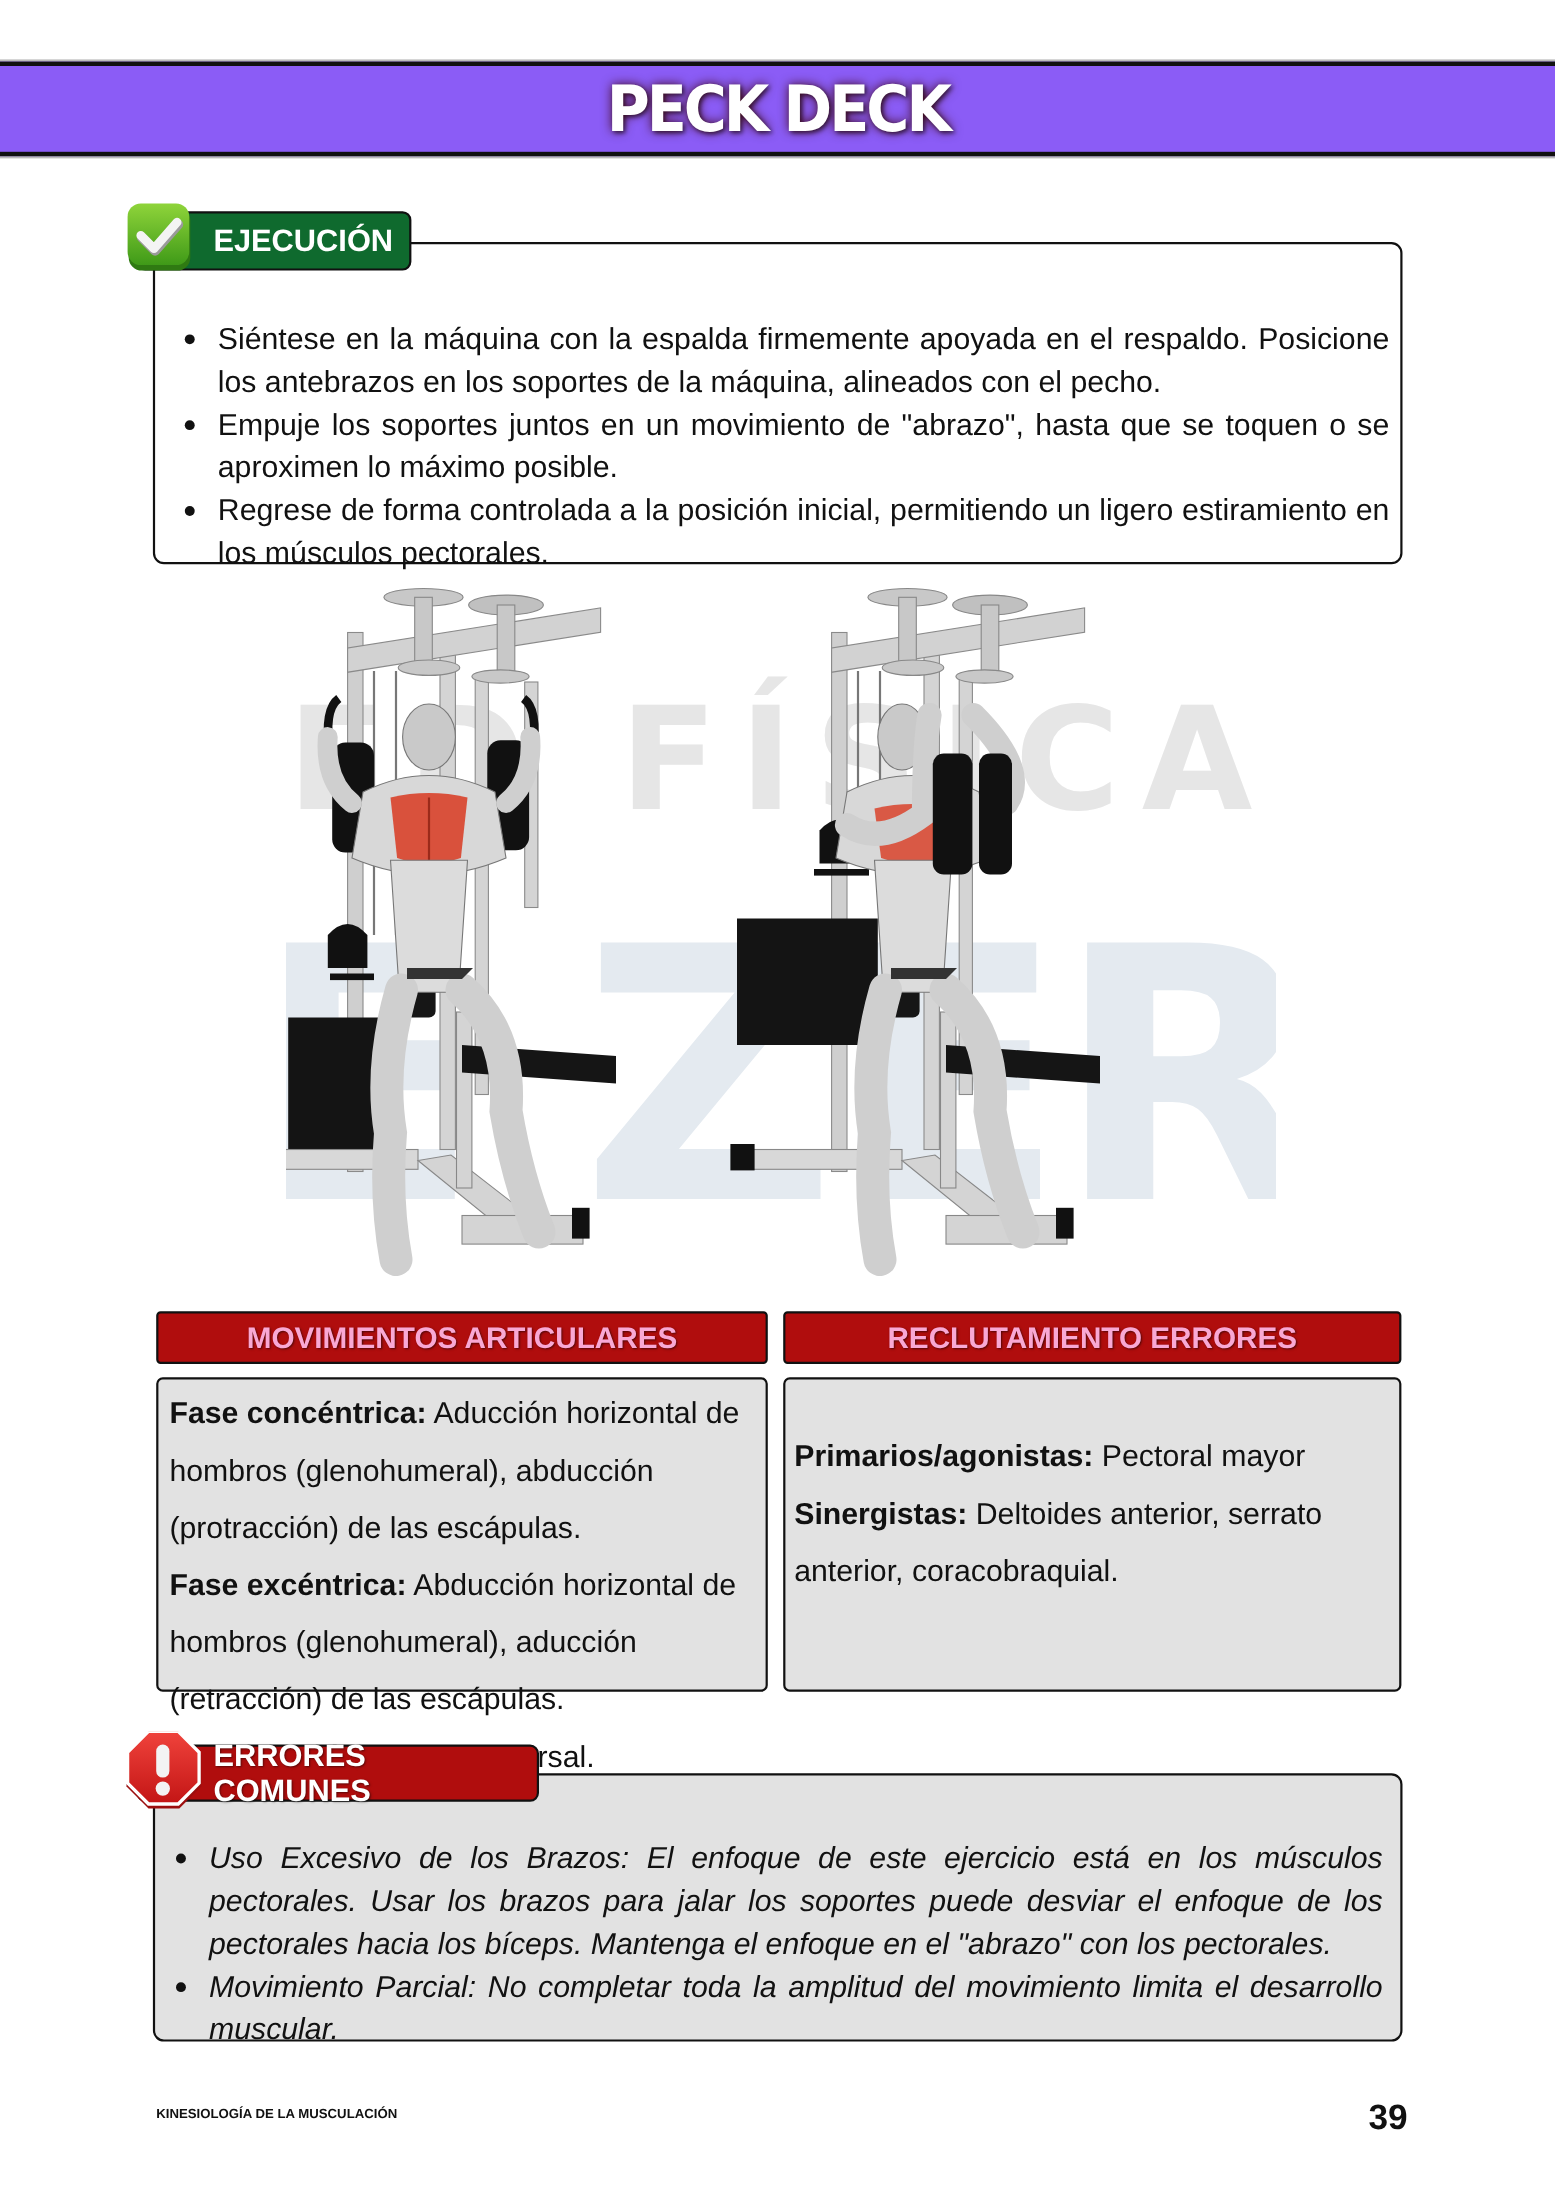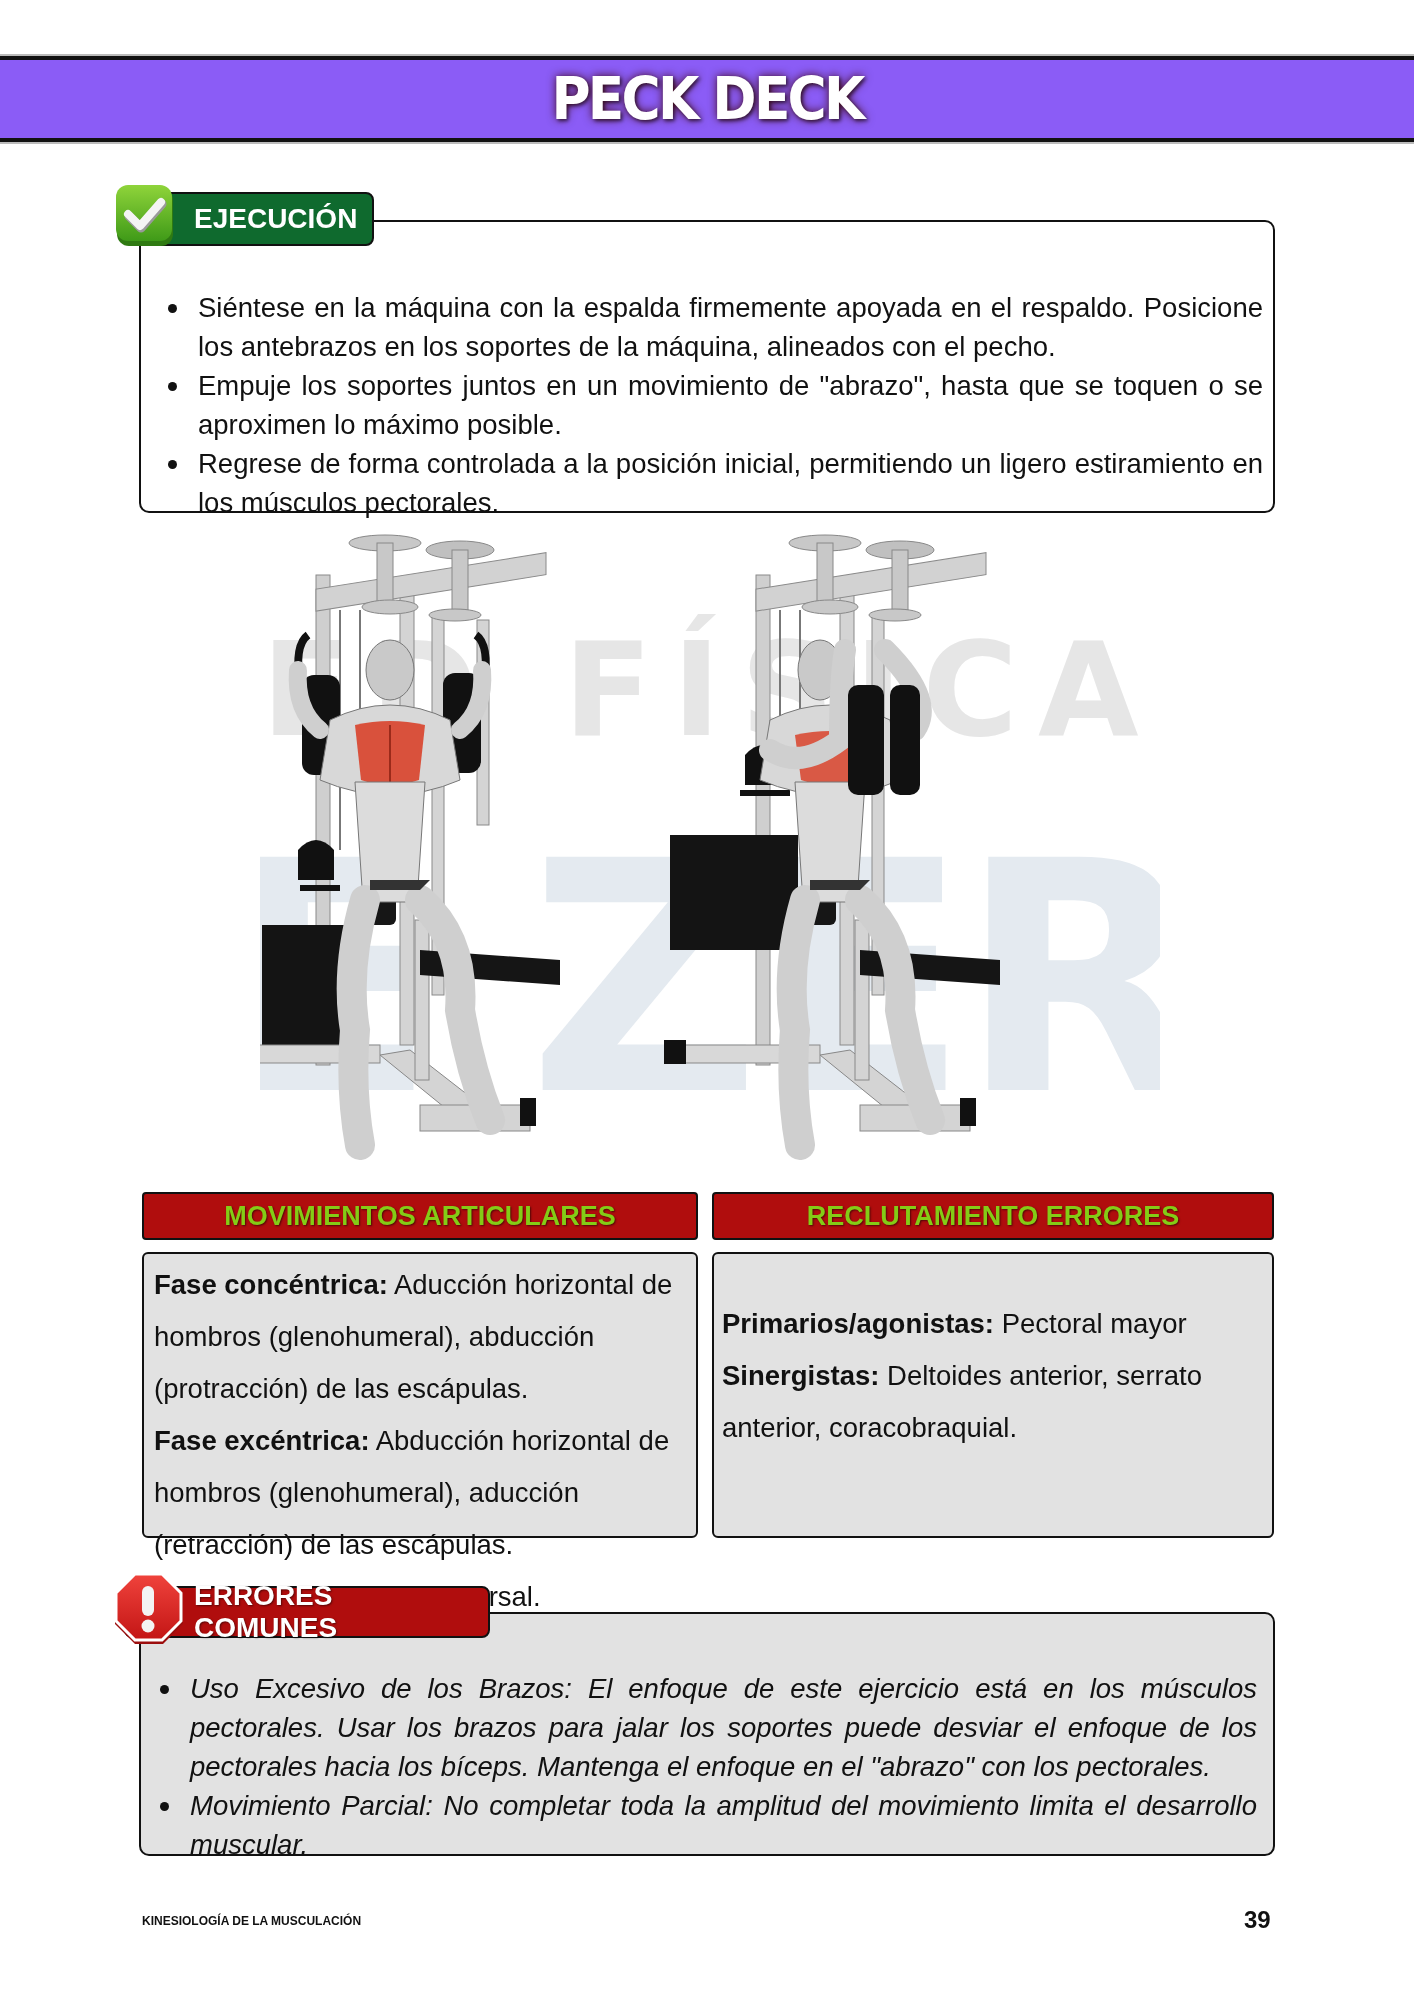--- a/index.html
+++ b/index.html
@@ -44,33 +44,33 @@
   }
   .bullets li::before {
     content: ""; position: absolute; left: 27px; top: 16px; width: 9px; height: 9px;
     border-radius: 50%; background: #111;
   }
   .bullets.italic li { font-style: italic; }
 
   
   .col-header {
     position: absolute; height: 48px; background: #b00d0d; border: 2px solid #111;
-    border-radius: 4px; color: #84cc16; font-weight: 700; font-size: 27px;
+    border-radius: 4px; color: #f9a8d4; font-weight: 700; font-size: 27px;
     display: flex; align-items: center; justify-content: center;
     text-shadow: 1px 1px 2px rgba(0,0,0,0.55);
   }
   .info-text { font-size: 27.5px; line-height: 52px; }
   .info-text p b { font-weight: 700; }
 
   
   .illustration { position: absolute; left: 260px; top: 520px; width: 900px; height: 650px; }
 
   
   .footer-left { position: absolute; left: 142px; top: 1914px; font-size: 12px; font-weight: 700; }
-  .footer-right { position: absolute; left: 1244px; top: 1906px; font-size: 24px; font-weight: 700; }
+  .footer-right { position: absolute; left: 1244px; top: 1906px; font-size: 32px; font-weight: 700; }
 </style>
 </head>
 <body>
 
 <div class="title-bar">
   <h1>PECK DECK</h1>
 </div>
 
 <div class="box white" style="left:139px; top:220px; width:1136px; height:293px;">
   <ul class="bullets" style="position:absolute; left:0; top:41px; width:1122px;">

